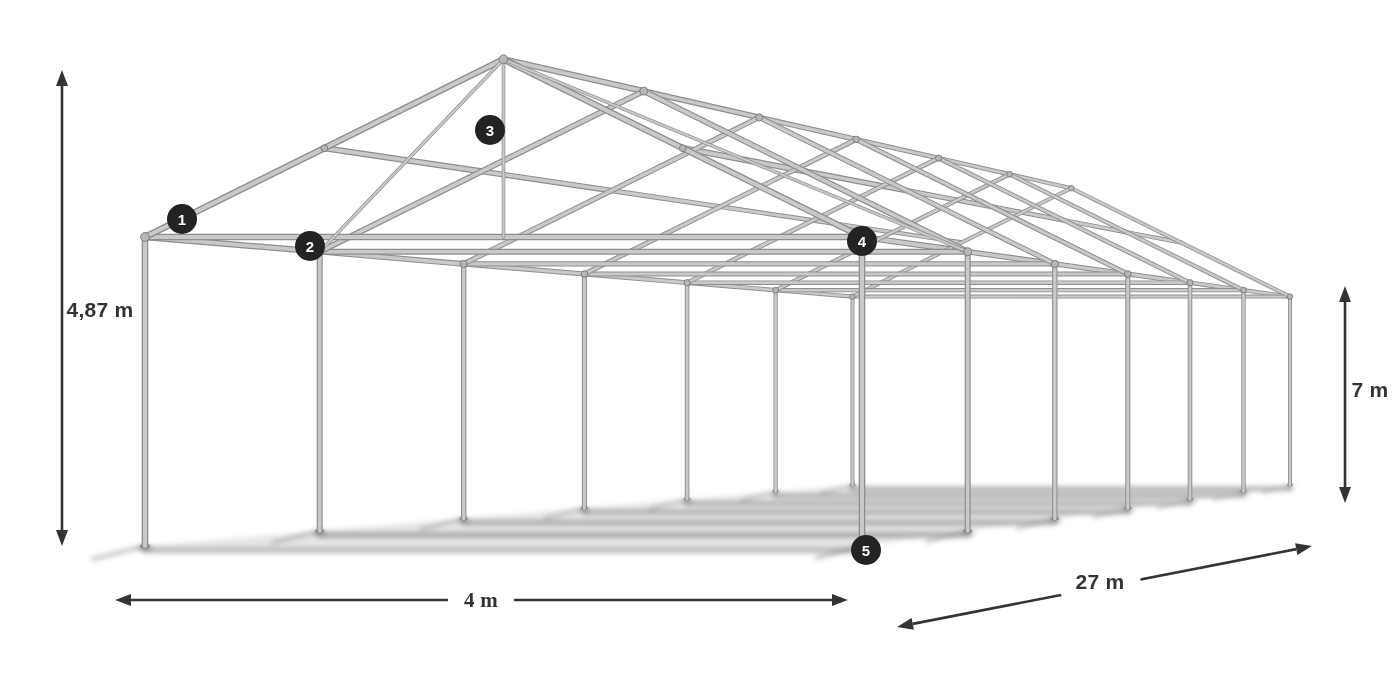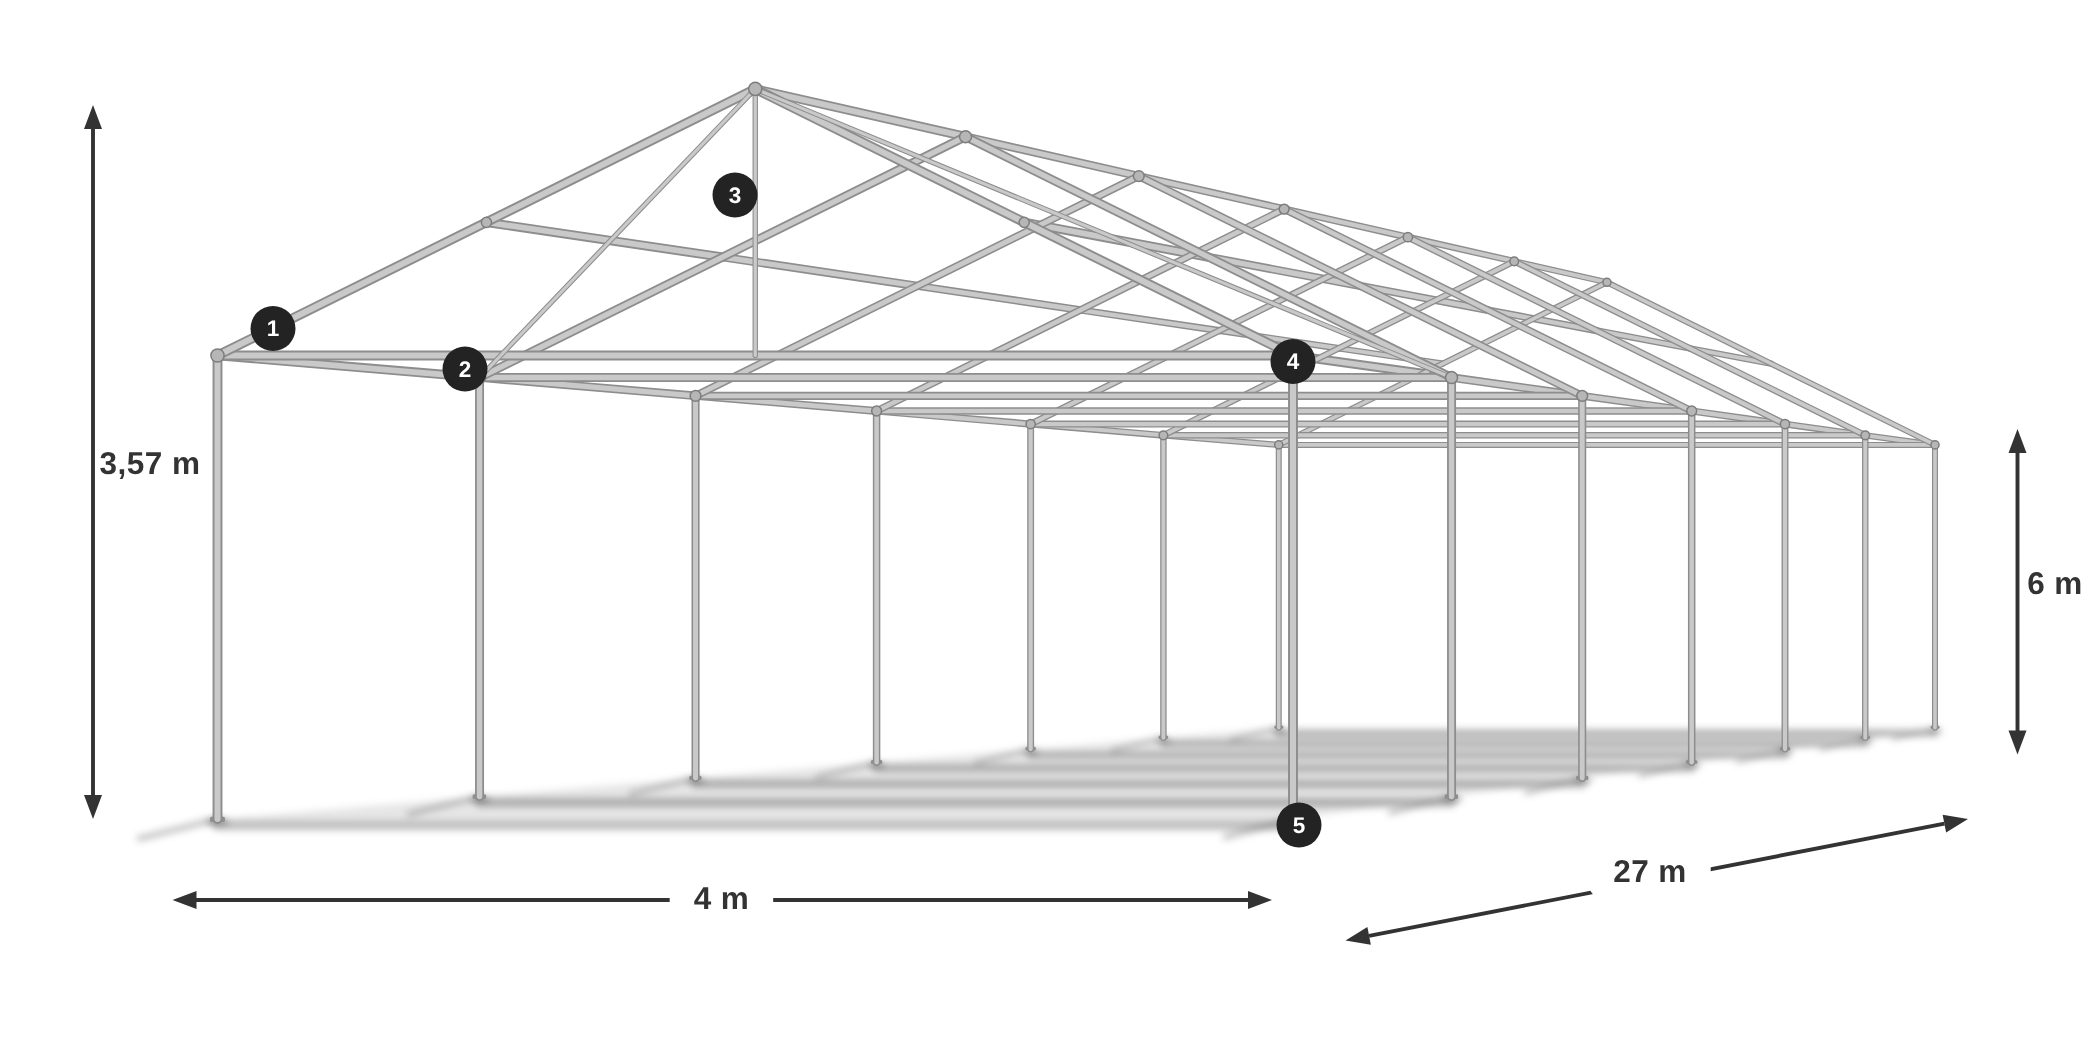--- a/index.html
+++ b/index.html
@@ -261,23 +261,23 @@
       <polygon class="ah" points="115,600 131,594 131,606"></polygon>
       <polygon class="ah" points="848,600 832,594 832,606"></polygon>
     </g>
     <g>
       <line class="dim-line" x1="912.7" y1="623.9" x2="1296.3" y2="549.1"></line>
       <polygon class="ah" points="897,627 913.9,629.8 911.6,618.0"></polygon>
       <polygon class="ah" points="1312,546 1297.4,555.0 1295.1,543.2"></polygon>
     </g>
   </svg>
 
-  <div class="dim-label" style="left:100px; top:310px;">3,57 m</div>
-  <div class="dim-label" style="left:1370px; top:390px;">6 m</div>
-  <div class="dim-label pill" style="left:481px; top:600px;">4 m</div>
+  <div class="dim-label" style="left:100px; top:310px;">4,87 m</div>
+  <div class="dim-label" style="left:1370px; top:390px;">7 m</div>
+  <div class="dim-label pill" style="left:481px; top:600px;font-family:Liberation Serif, serif;">4 m</div>
   <div class="dim-label pill" style="left:1100px; top:582px;">27 m</div>
 
   <div class="badge" style="left:182px; top:219px;">1</div>
   <div class="badge" style="left:310px; top:246px;">2</div>
   <div class="badge" style="left:490px; top:130px;">3</div>
   <div class="badge" style="left:862px; top:241px;">4</div>
   <div class="badge" style="left:866px; top:550px;">5</div>
 
 </div>
 

